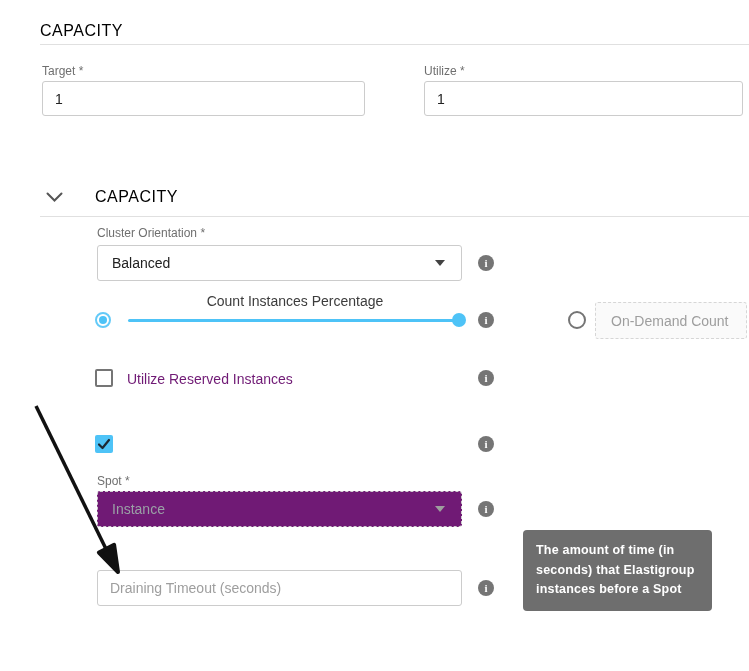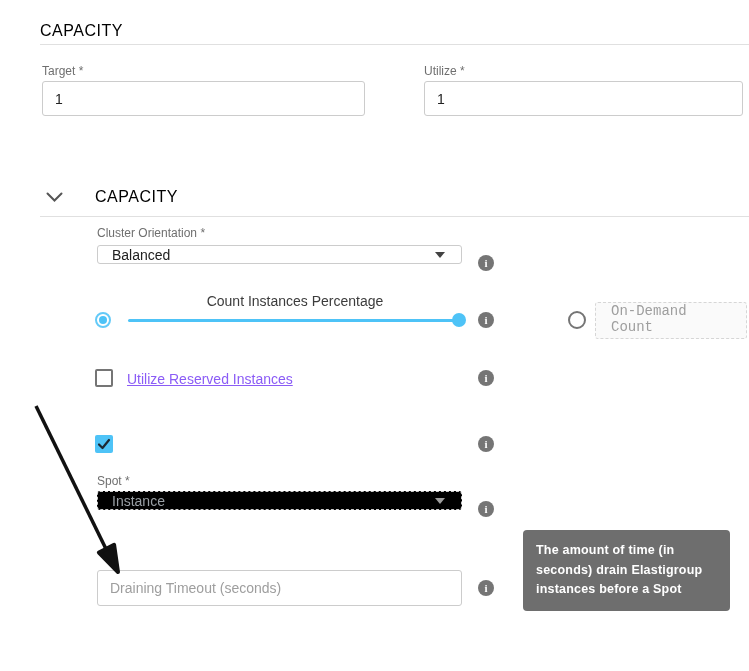--- a/index.html
+++ b/index.html
@@ -14,69 +14,69 @@
   }
   .divider { position:absolute; height:1px; background:#e0e0e0; }
   .field-label { position:absolute; font-size:12px; color:#6f6f6f; }
   .text-input {
     position:absolute; height:35px; border:1px solid #cccccc; border-radius:3px;
     background:#fff; font-family:"Liberation Sans", sans-serif;
     font-size:14px; color:#212121; padding:0 12px; outline:none;
   }
   .text-input::placeholder { color:#9e9e9e; opacity:1; }
   .dropdown {
-    position:absolute; height:19px; border:1px solid #cccccc; border-radius:3px;
+    position:absolute; height:36px; border:1px solid #cccccc; border-radius:3px;
     background:#fff; display:flex; align-items:center; padding:0 14px;
     font-size:14px; color:#212121; cursor:pointer;
   }
   .dropdown .caret {
     position:absolute; right:16px; top:50%; margin-top:-3px;
     width:0; height:0; border-left:5px solid transparent;
     border-right:5px solid transparent; border-top:6px solid #424242;
   }
   .dropdown.disabled {
-    border:1px dashed #cfcfcf; background:#000000; color:#9aa0a6; cursor:default;
+    border:1px dashed #cfcfcf; background:#701a75; color:#9aa0a6; cursor:default;
   }
   .dropdown.disabled .caret { border-top-color:#9e9e9e; }
   .info-icon {
     position:absolute; width:16px; height:16px; border-radius:50%;
     background:#757575; color:#fff; font-size:11px; font-weight:bold;
     display:flex; align-items:center; justify-content:center; cursor:pointer;
     font-family:"Liberation Serif", serif;
   }
   .chevron { position:absolute; cursor:pointer; }
   .checkbox {
     position:absolute; width:18px; height:18px; border:2px solid #757575;
     border-radius:2px; background:#fff; cursor:pointer;
   }
   .checkbox.checked {
     border:none; background:#4EC3F7; display:flex; align-items:center; justify-content:center;
   }
-  .check-label { position:absolute; font-size:14px; color:#8b5cf6;text-decoration:underline; }
+  .check-label { position:absolute; font-size:14px; color:#701a75; }
   .radio {
     position:absolute; width:16px; height:16px; border-radius:50%;
     border:2px solid #64CAF8; background:#fff; cursor:pointer;
   }
   .radio .dot {
     position:absolute; left:50%; top:50%; width:8px; height:8px; margin:-4px 0 0 -4px;
     border-radius:50%; background:#4EC3F7;
   }
   .radio.unselected { width:18px; height:18px; border:2px solid #757575; }
   .slider-label {
     position:absolute; font-size:14px; color:#3c3c3c; text-align:center;
   }
   .slider-track { position:absolute; height:3px; background:#4EC3F7; border-radius:2px; cursor:pointer; }
   .slider-thumb {
     position:absolute; width:14px; height:14px; border-radius:50%;
     background:#4EC3F7; cursor:pointer;
   }
   .disabled-input {
     position:absolute; height:37px; border:1px dashed #d6d6d6; border-radius:3px;
-    background:#fafafa; display:flex; align-items:flex-start; padding:0 15px;
-    font-size:14px; color:#9e9e9e;font-family:Liberation Mono, monospace;
+    background:#fafafa; display:flex; align-items:center; padding:0 15px;
+    font-size:14px; color:#9e9e9e;
   }
   .tooltip {
     position:absolute; background:#6E6E6E; border-radius:4px;
     padding:11px 13px; color:#fff; font-size:12.5px; font-weight:600;
     line-height:19.6px; letter-spacing:.2px;
   }
   .arrow-overlay { position:absolute; left:0; top:0; pointer-events:none; }
 </style>
 </head>
 <body>
@@ -134,23 +134,23 @@
   <div class="field-label" style="left:97px; top:474px;">Spot *</div>
   <div class="dropdown disabled" style="left:97px; top:491px; width:365px;">
     <span>Instance</span>
     <span class="caret"></span>
   </div>
   <div class="info-icon" style="left:478px; top:501px;">i</div>
 
   <input class="text-input" style="left: 97px; top: 570px; width: 365px; height: 36px;" placeholder="Draining Timeout (seconds)">
   <div class="info-icon" style="left:478px; top:580px;">i</div>
 
-  <div class="tooltip" style="left:523px; top:530px; width:207px;">
+  <div class="tooltip" style="left:523px; top:530px; width:189px;">
     <div>The amount of time (in</div>
-    <div>seconds) drain Elastigroup</div>
+    <div>seconds) that Elastigroup</div>
     <div>instances before a Spot</div>
   </div>
 
   <svg class="arrow-overlay" width="749" height="671" viewBox="0 0 749 671">
     <line x1="36" y1="406" x2="107" y2="551" stroke="#111111" stroke-width="3.5"></line>
     <polygon points="118,572 98.9,552.5 114.1,544.9" fill="#111111" stroke="#111111" stroke-width="4" stroke-linejoin="round"></polygon>
   </svg>
 
 </div>
 

